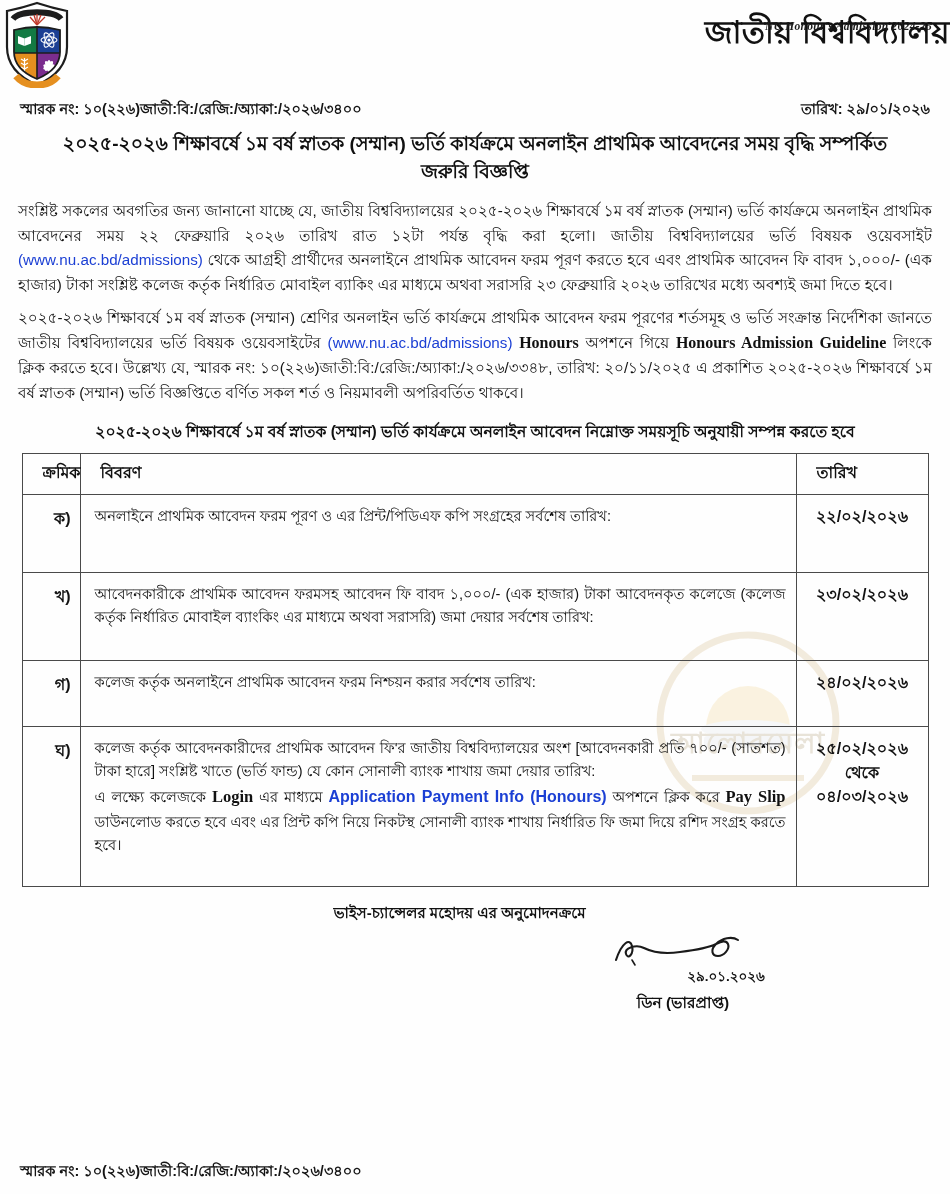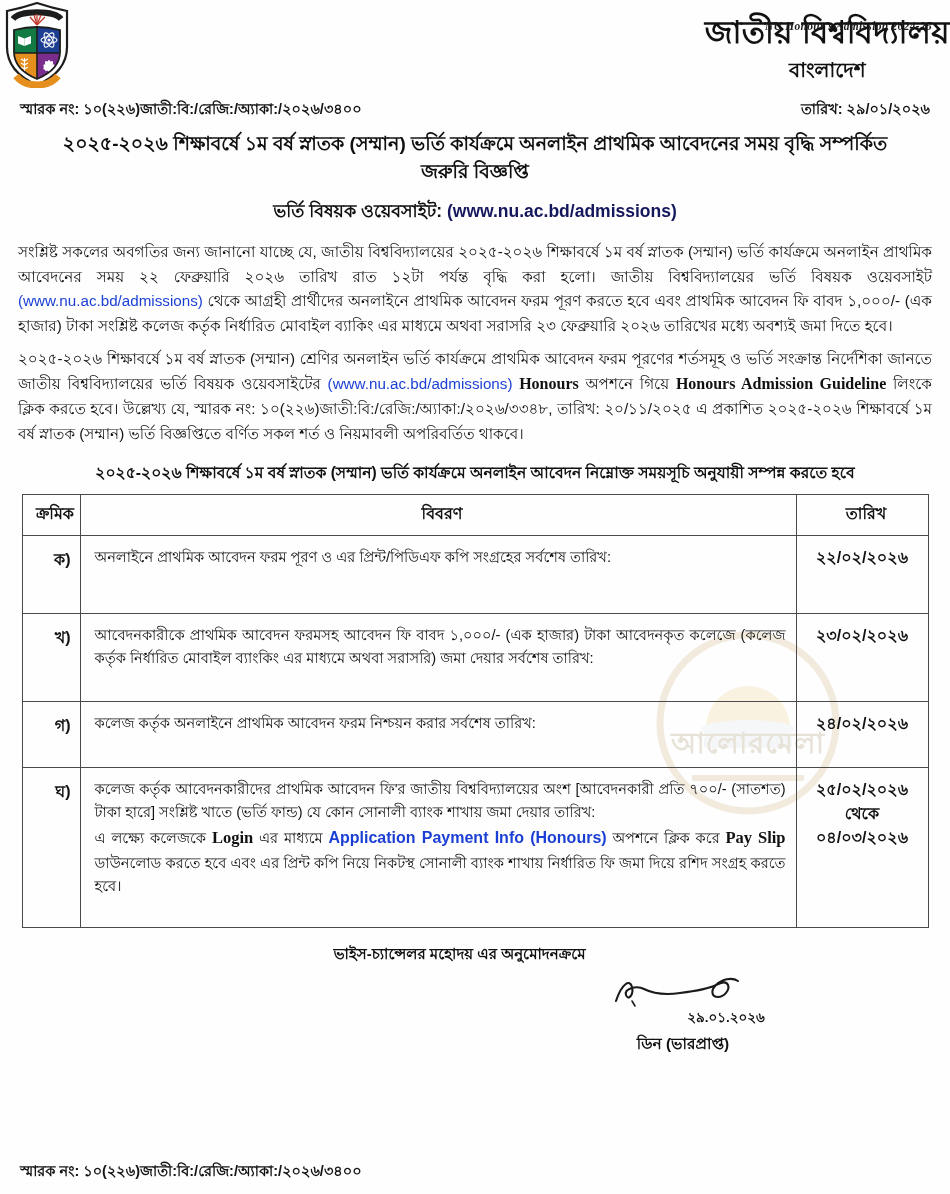--- a/index.html
+++ b/index.html
@@ -181,22 +181,22 @@
   }
   table.sched th, table.sched td {
     border: 1px solid #4a4a4a;
     font-family: "Liberation Sans", sans-serif;
     color: #111;
     background: transparent;
   }
   table.sched th {
     font-size: 16px;
     font-weight: 700;
-    text-align: center;
-    padding: 6px 4px 7px 12px;
+    text-align: left;
+    padding: 6px 4px 7px 20px;
   }
   col.c-sl { width: 58px; }
   col.c-desc { width: 716px; }
   col.c-date { width: 132px; }
 
   td.sl {
     text-align: right;
     vertical-align: top;
     font-size: 16px;
     font-weight: 700;
@@ -357,38 +357,33 @@
           </g>
           <path d="M37 27 C27 27 18 29 14 30 L14 52 C14 66 25 74 37 79 C49 74 60 66 60 52 L60 30 C56 29 47 27 37 27 Z" fill="none" stroke="#1d1d1d" stroke-width="1.8"></path>
           <line x1="14" y1="53" x2="60" y2="53" stroke="#1d1d1d" stroke-width="1.6"></line>
           <line x1="37" y1="27" x2="37" y2="79" stroke="#1d1d1d" stroke-width="1.6"></line>
 
           <path d="M16 76 C26 88 48 88 58 76" fill="none" stroke="#e58f1f" stroke-width="7"></path>
         </svg>
       </div>
       <div class="org-block">
         <div class="org-name">জাতীয় বিশ্ববিদ্যালয়</div>
-        <div class="org-country">বাংলাদেশ</div>
       </div>
     </div>
 
     <div class="memo-row">
       <div>স্মারক নং: ১০(২২৬)জাতী:বি:/রেজি:/অ্যাকা:/২০২৬/৩৪০০</div>
       <div>তারিখ: ২৯/০১/২০২৬</div>
     </div>
 
     <div class="notice-title">
       <span>২০২৫-২০২৬ শিক্ষাবর্ষে ১ম বর্ষ স্নাতক (সম্মান) ভর্তি কার্যক্রমে অনলাইন প্রাথমিক আবেদনের সময় বৃদ্ধি সম্পর্কিত</span>
       <span class="l2">জরুরি বিজ্ঞপ্তি</span>
     </div>
 
-    <div class="website-line">
-      <span>ভর্তি বিষয়ক ওয়েবসাইট:</span>
-      <span class="url-dark">(www.nu.ac.bd/admissions)</span>
-    </div>
 
 
     <div class="para">
       <span>সংশ্লিষ্ট সকলের অবগতির জন্য জানানো যাচ্ছে যে, জাতীয় বিশ্ববিদ্যালয়ের ২০২৫-২০২৬ শিক্ষাবর্ষে ১ম বর্ষ স্নাতক (সম্মান) ভর্তি কার্যক্রমে অনলাইন প্রাথমিক আবেদনের সময় ২২ ফেব্রুয়ারি ২০২৬ তারিখ রাত ১২টা পর্যন্ত বৃদ্ধি করা হলো। জাতীয় বিশ্ববিদ্যালয়ের ভর্তি বিষয়ক ওয়েবসাইট</span>
       <span class="url-blue">(www.nu.ac.bd/admissions)</span>
       <span>থেকে আগ্রহী প্রার্থীদের অনলাইনে প্রাথমিক আবেদন ফরম পূরণ করতে হবে এবং প্রাথমিক আবেদন ফি বাবদ ১,০০০/- (এক হাজার) টাকা সংশ্লিষ্ট কলেজ কর্তৃক নির্ধারিত মোবাইল ব্যাকিং এর মাধ্যমে অথবা সরাসরি ২৩ ফেব্রুয়ারি ২০২৬ তারিখের মধ্যে অবশ্যই জমা দিতে হবে।</span>
     </div>
 
     <div class="para second">
       <span>২০২৫-২০২৬ শিক্ষাবর্ষে ১ম বর্ষ স্নাতক (সম্মান) শ্রেণির অনলাইন ভর্তি কার্যক্রমে প্রাথমিক আবেদন ফরম পূরণের শর্তসমূহ ও ভর্তি সংক্রান্ত নির্দেশিকা জানতে জাতীয় বিশ্ববিদ্যালয়ের ভর্তি বিষয়ক ওয়েবসাইটের</span>

